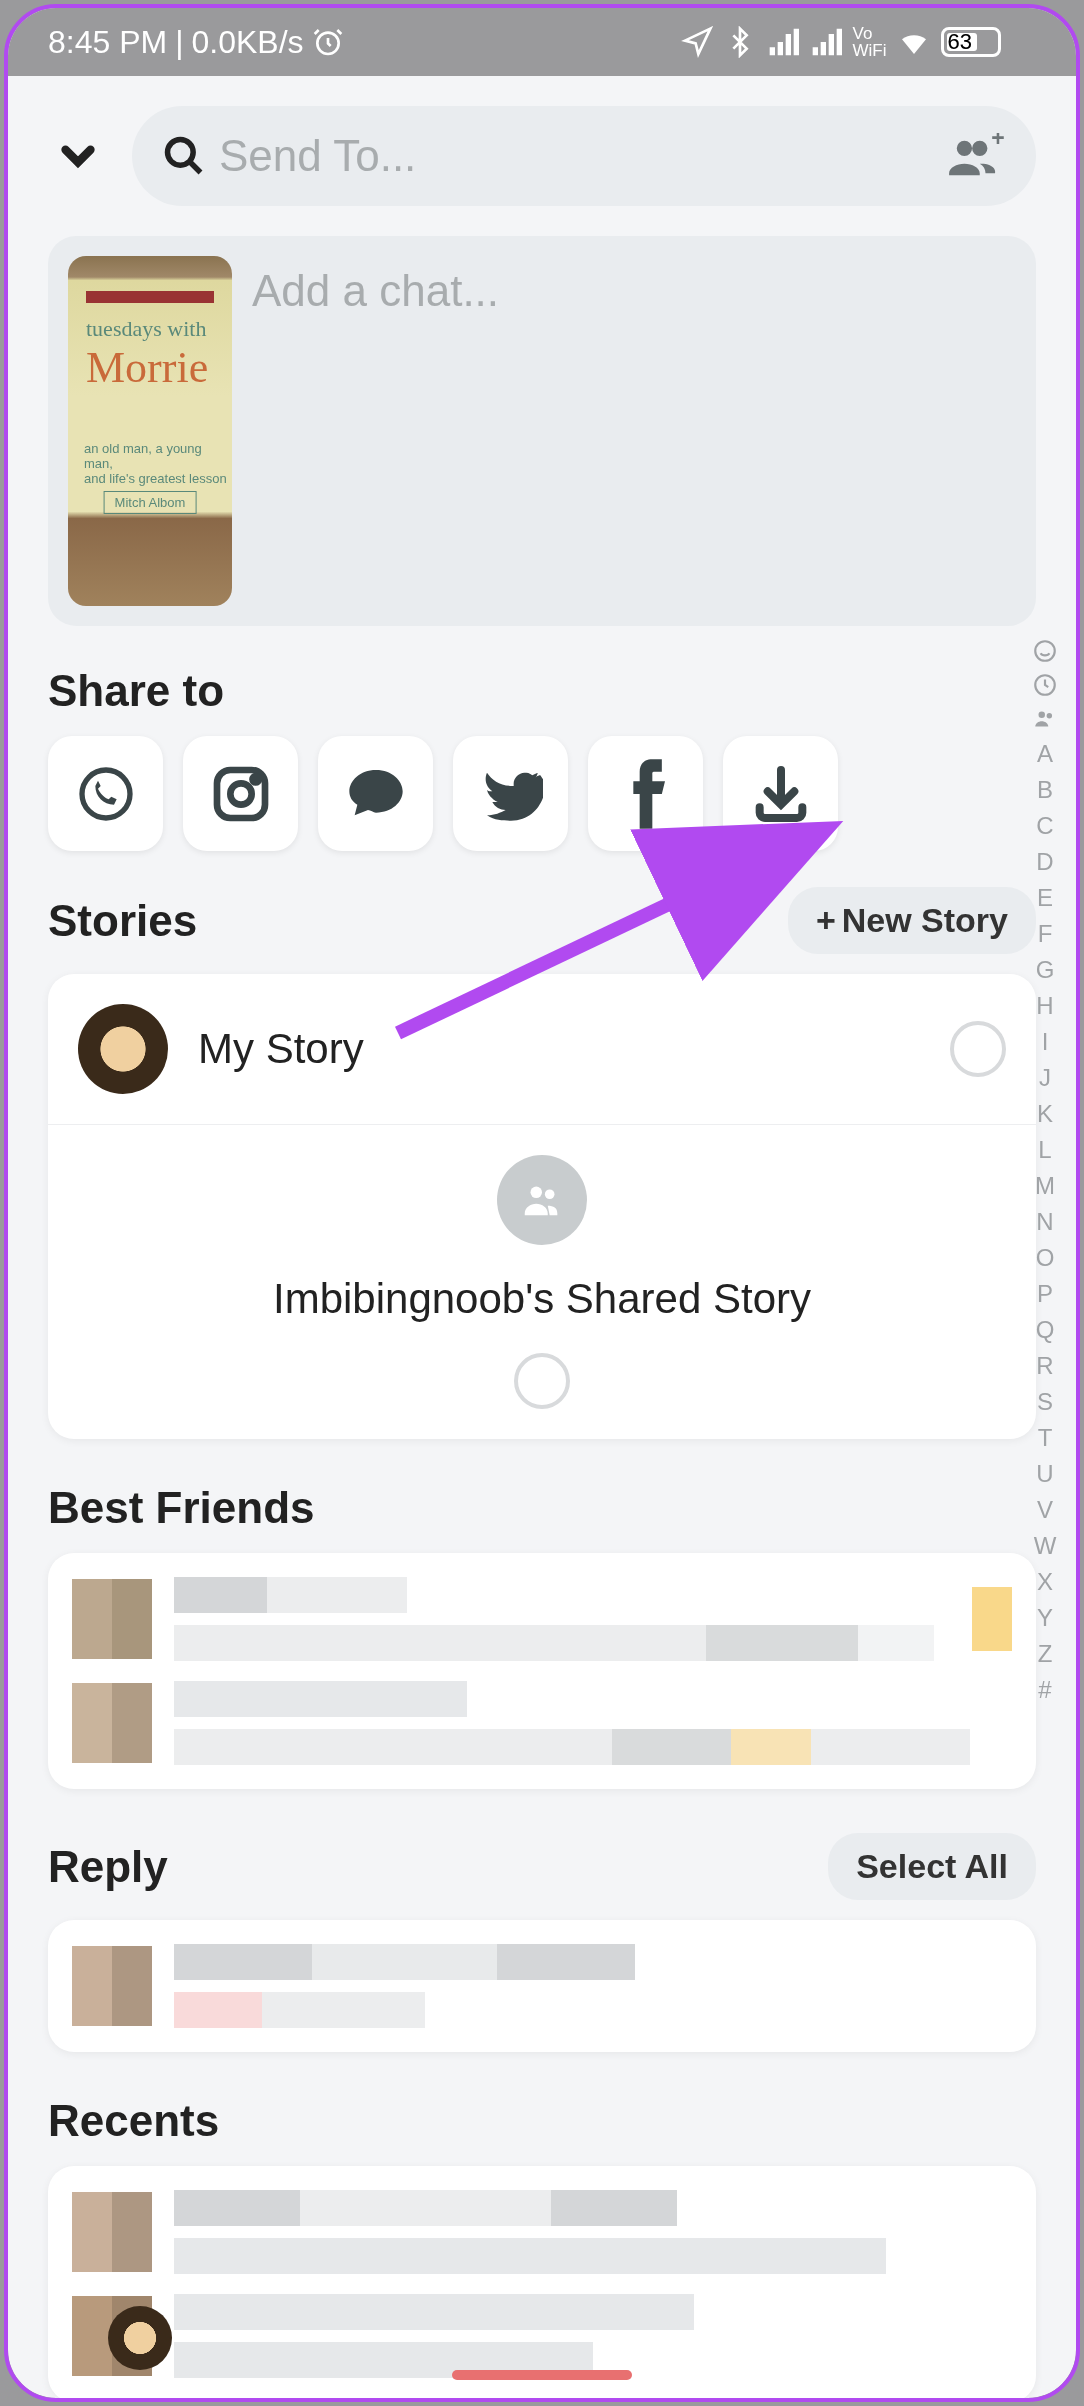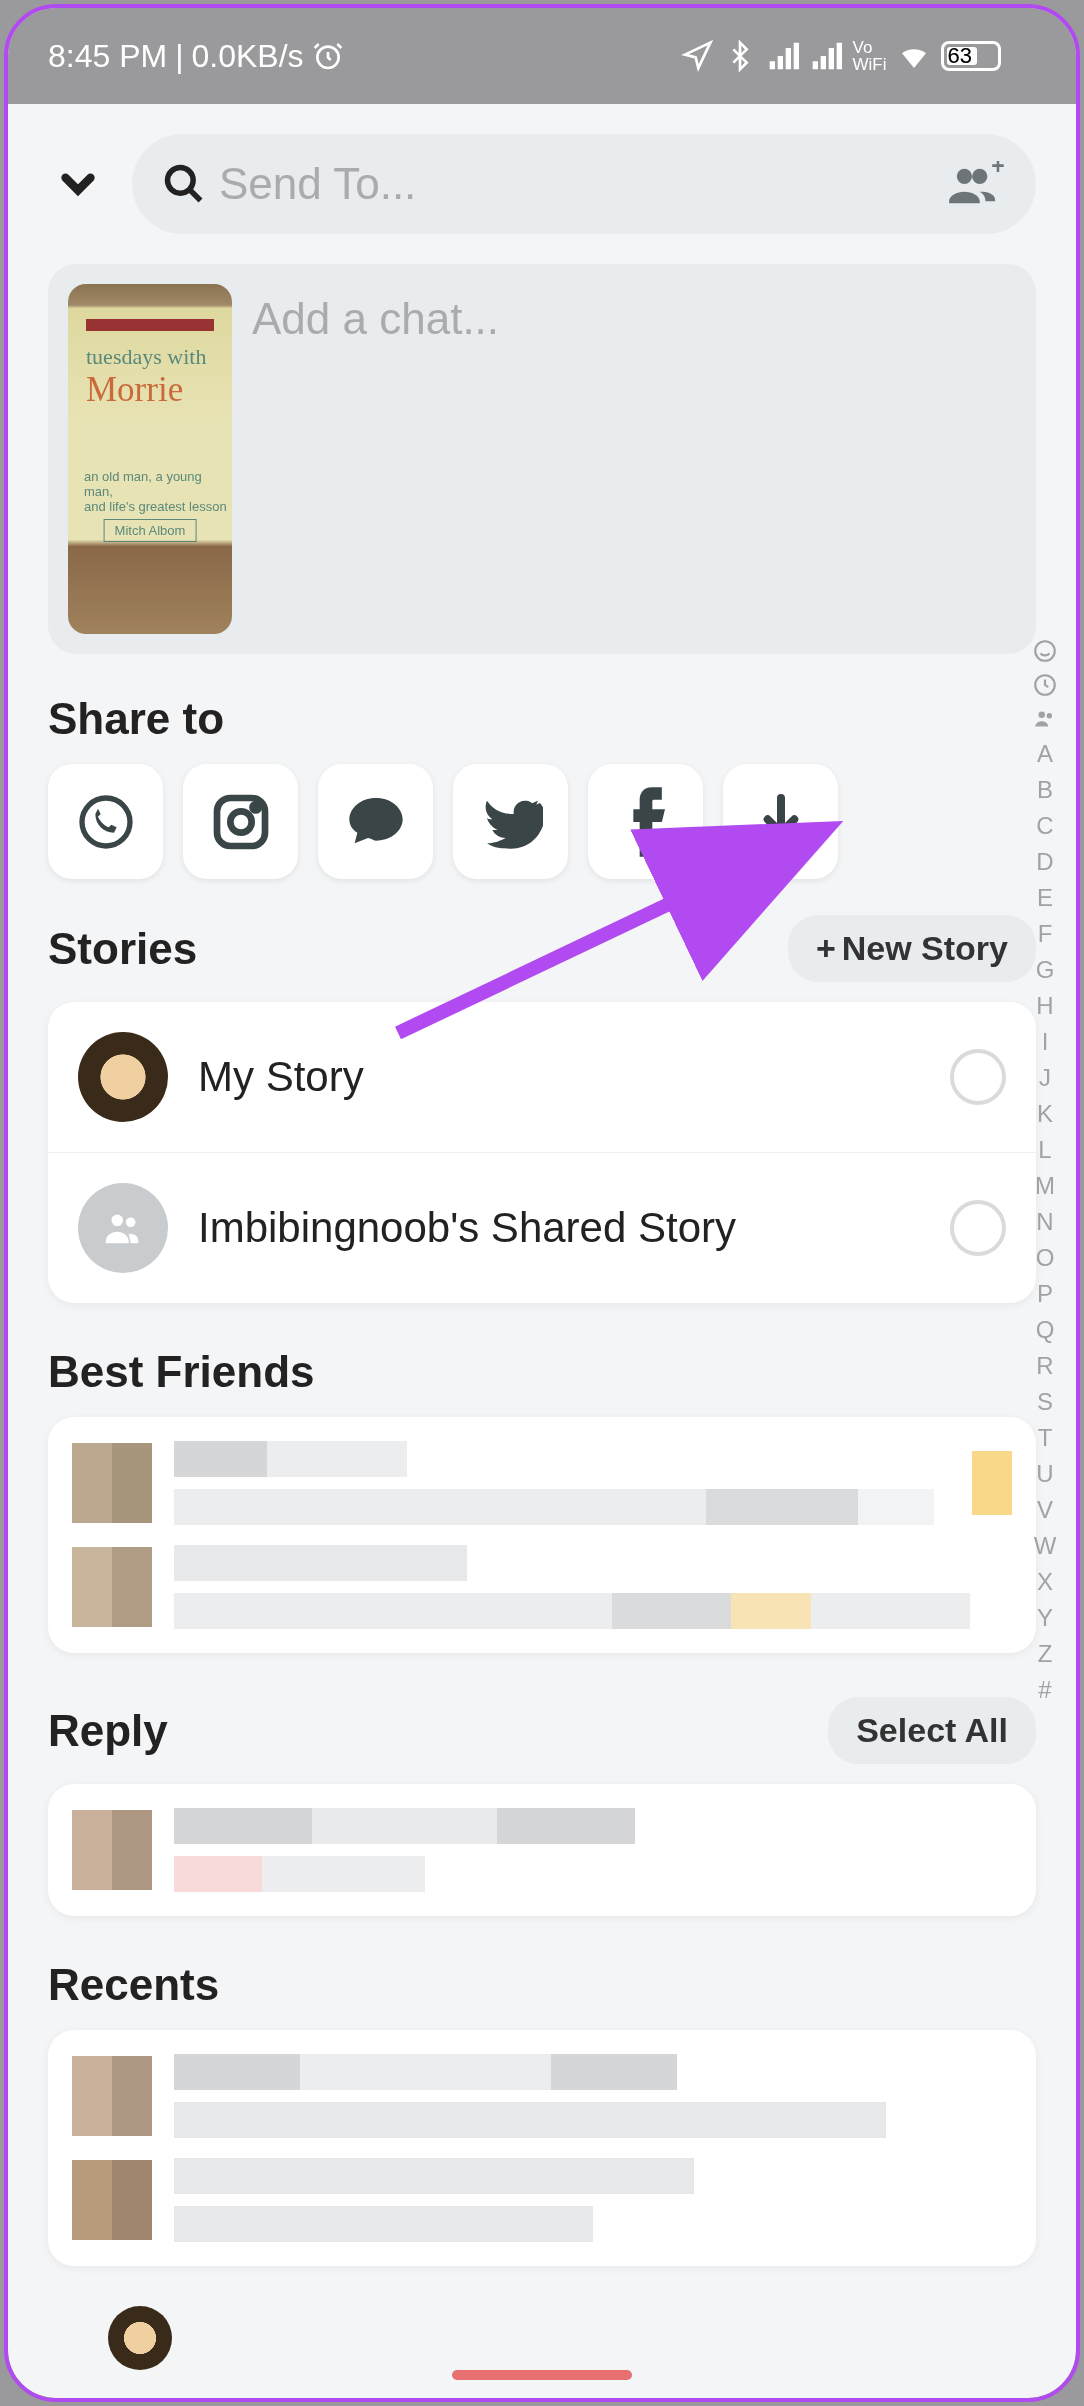--- a/index.html
+++ b/index.html
@@ -18,21 +18,21 @@
   pointer-events: none;
   z-index: 50;
 }
 .device {
   position: absolute; inset: 8px;
   border-radius: 48px;
   overflow: hidden;
   background: #f4f5f7;
 }
 .status-bar {
-  height: 96px;
+  height: 68px;
   background: #9a9a9c;
   display: flex;
   align-items: center;
   justify-content: space-between;
   padding: 0 40px;
   color: #fff;
   font-size: 32px;
   font-weight: 500;
 }
 .status-left { display:flex; align-items:center; gap:8px;}
@@ -56,21 +56,21 @@
 .chat-card {
   background:#e9ecef; border-radius:28px; padding:20px;
   display:flex; gap:20px; min-height:390px; margin-bottom:40px;
 }
 .thumb {
   width:164px; height:350px; border-radius:18px;
   background:linear-gradient(180deg,#8a7350 0%,#a08868 6%,#ded89f 7%,#e8e3b4 40%,#e8e3b4 73%,#8a6848 75%,#a0825c 100%);
   position:relative; overflow:hidden; flex-shrink:0;
 }
 .book-title{ position:absolute; top:60px; left:18px; color:#5a897a; font-size:22px; font-family: serif;}
-.book-title .m{ font-size:35px; color:#c96a3a; font-family:serif; font-weight:400;}
+.book-title .m{ font-size:44px; color:#c96a3a; font-family:serif; font-weight:400;}
 .book-sub{ position:absolute; top:185px; left:16px; color:#5a897a; font-size:13px;}
 .book-auth{ position:absolute; top:235px; left:50%; transform:translateX(-50%); padding:3px 10px; border:1px solid #5a897a; color:#5a897a; font-size:13px; white-space:nowrap;}
 .book-top{ position:absolute; top:35px; left:18px; right:18px; height:12px; background:#933;}
 .chat-placeholder{ color:#a8acae; font-size:44px; font-weight:500; padding-top:10px;}
 
 .section-head{ display:flex; align-items:center; justify-content:space-between; margin-bottom:20px;}
 .section-title{ font-size:44px; font-weight:700; color:#222;}
 
 .share-row{ display:flex; gap:20px; margin-bottom:36px;}
 .share-btn{
@@ -80,21 +80,21 @@
 
 .new-story-pill{
   background:#e9ecef; padding:14px 28px; border-radius:30px;
   font-size:34px; font-weight:700; color:#333; display:flex; align-items:center; gap:6px;
 }
 .stories-card{
   background:#fff; border-radius:26px; box-shadow:0 2px 8px rgba(0,0,0,.06);
   margin-bottom:44px;
 }
 .story-row{ display:flex; align-items:center; padding:30px; gap:30px; border-bottom:1px solid #edeef0;}
-.story-row:last-child{ border-bottom:none;}
+.story-row:last-child{ border-bottom:none;flex-direction:column;}
 .avatar{ width:90px; height:90px; border-radius:50%; background:#c8ccce; display:flex; align-items:center; justify-content:center; flex-shrink:0;}
 .avatar.bitmoji{ background:radial-gradient(circle,#f0d0a0 35%,#3a2a1a 36%);}
 .story-label{ font-size:42px; font-weight:500; color:#222; flex:1;}
 .radio{ width:56px; height:56px; border:4px solid #d8dadc; border-radius:50%;}
 
 .friends-card, .reply-card, .recents-card{
   background:#fff; border-radius:26px; box-shadow:0 2px 8px rgba(0,0,0,.06);
   padding:24px 24px; margin-bottom:44px;
 }
 .blur-row{ display:flex; align-items:center; gap:22px; margin-bottom:20px;}

